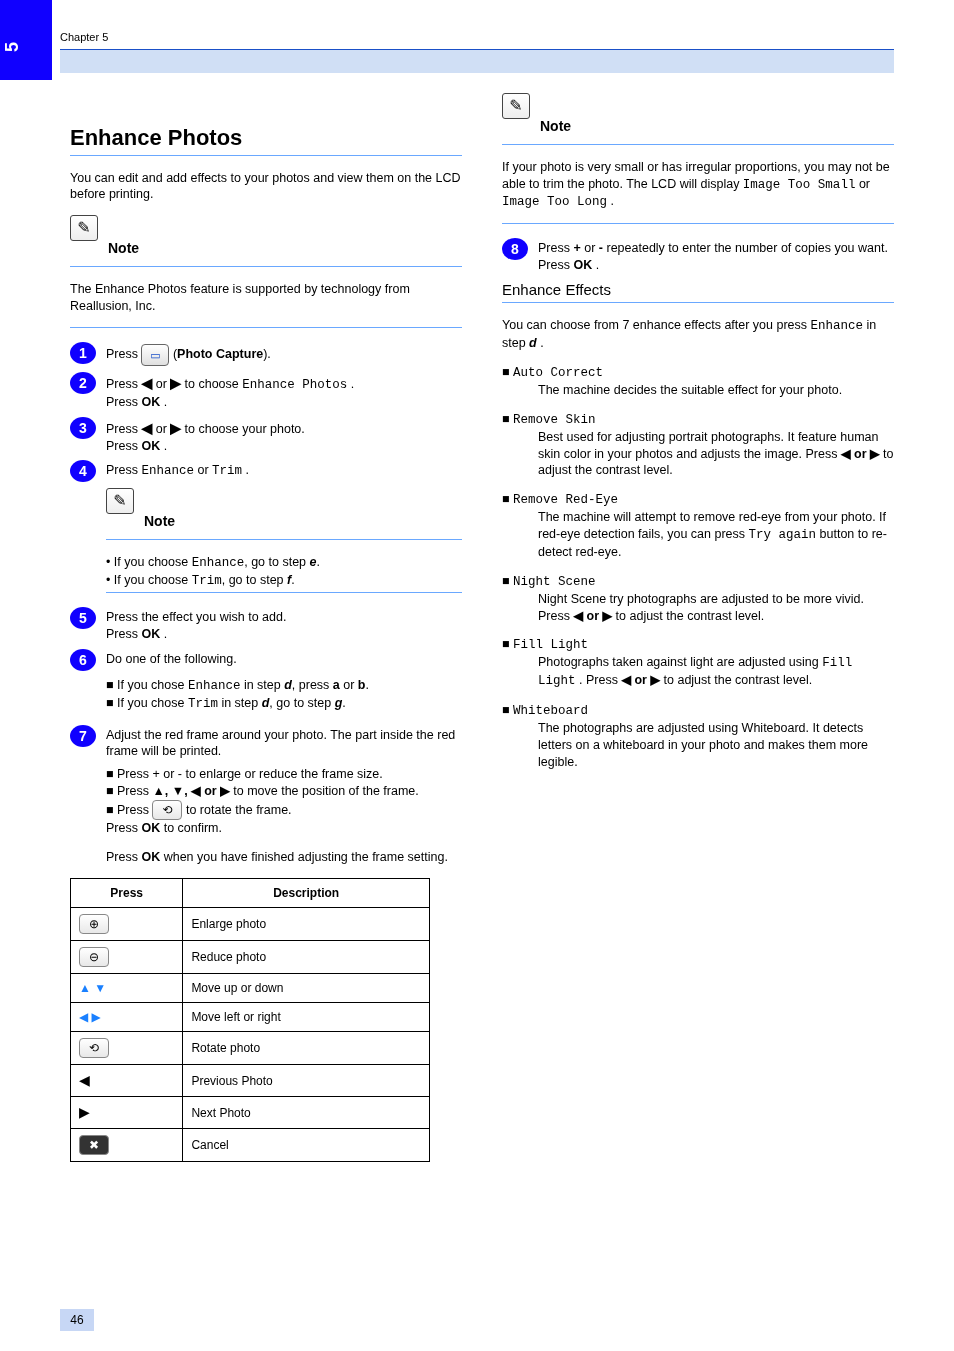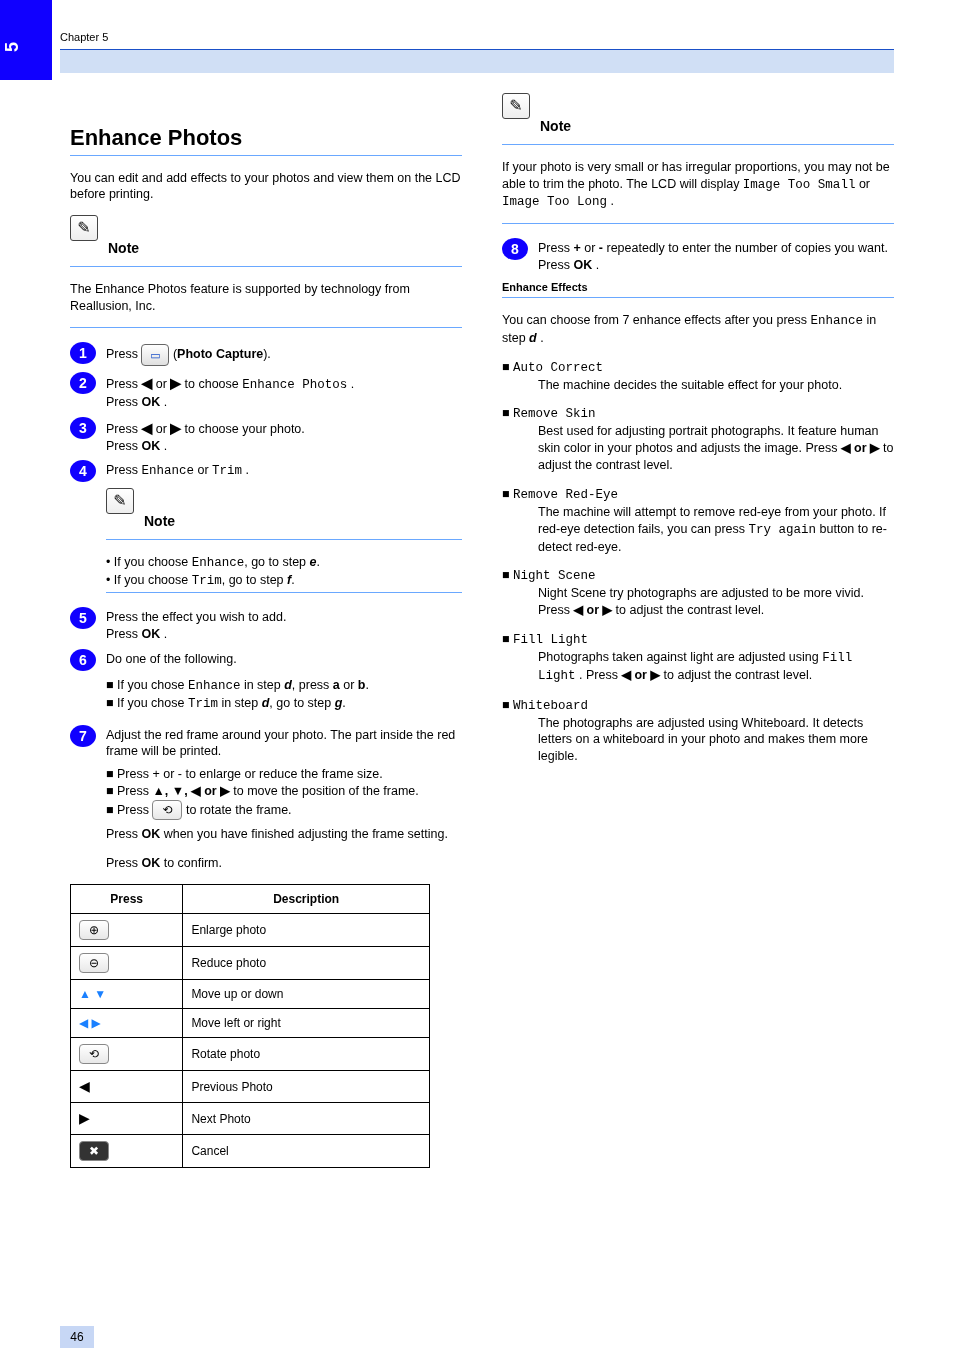--- a/index.html
+++ b/index.html
@@ -138,21 +138,21 @@
     text-align: center;
     line-height: 24px;
     font-size: 16px;
     background: linear-gradient(#fff,#eee);
   }
   .note-label { font-weight: bold; font-size: 14px; margin-top: 24px; }
   .italic-ref { font-style: italic; }
   .page-num {
     position: absolute;
     left: 60px;
-    bottom: 3px;
+    bottom: 20px;
     width: 34px; height: 22px;
     background: #c7d7f5;
     text-align: center;
     line-height: 22px;
     font-size: 12px;
   }
 </style>
 </head>
 <body>
 
@@ -271,22 +271,22 @@
       <div class="step">
         <div class="step-num">7</div>
         <div class="step-body">
           <span>Adjust the red frame around your photo. The part inside the red frame will be printed.</span>
         </div>
       </div>
       <div class="indent">
         <div>■ <span>Press + or - to enlarge or reduce the frame size.</span></div>
         <div>■ <span>Press </span><b>▲, ▼, ◀ or ▶</b><span> to move the position of the frame.</span></div>
         <div>■ <span>Press </span><span class="key-icon">⟲</span><span> to rotate the frame.</span></div>
+        <p><span>Press </span><b>OK</b><span> to confirm.</span></p>
         <p style="margin-top:6px;"><span>Press </span><b>OK</b><span> when you have finished adjusting the frame setting.</span></p>
-        <p><span>Press </span><b>OK</b><span> to confirm.</span></p>
       </div>
 
       <table class="table-keys">
         <thead>
           <tr>
             <th>Press</th>
             <th>Description</th>
           </tr>
         </thead>
         <tbody>
@@ -350,21 +350,21 @@
           <b>+</b>
           <span> or </span>
           <b>-</b>
           <span> repeatedly to enter the number of copies you want.</span><br>
           <span>Press </span>
           <b>OK</b>
           <span>.</span>
         </div>
       </div>
 
-      <h3 style="font-size:11px;font-weight:bold;margin:2px 0 2px 0;">Enhance Effects</h3>
+      <h3 style="font-size:15px;font-weight:normal;margin:2px 0 2px 0;">Enhance Effects</h3>
       <hr class="rule-blue">
 
       <p>
         <span>You can choose from 7 enhance effects after you press </span>
         <span class="monofix">Enhance</span>
         <span> in step </span>
         <b class="italic-ref">d</b>
         <span>.</span>
       </p>
 

